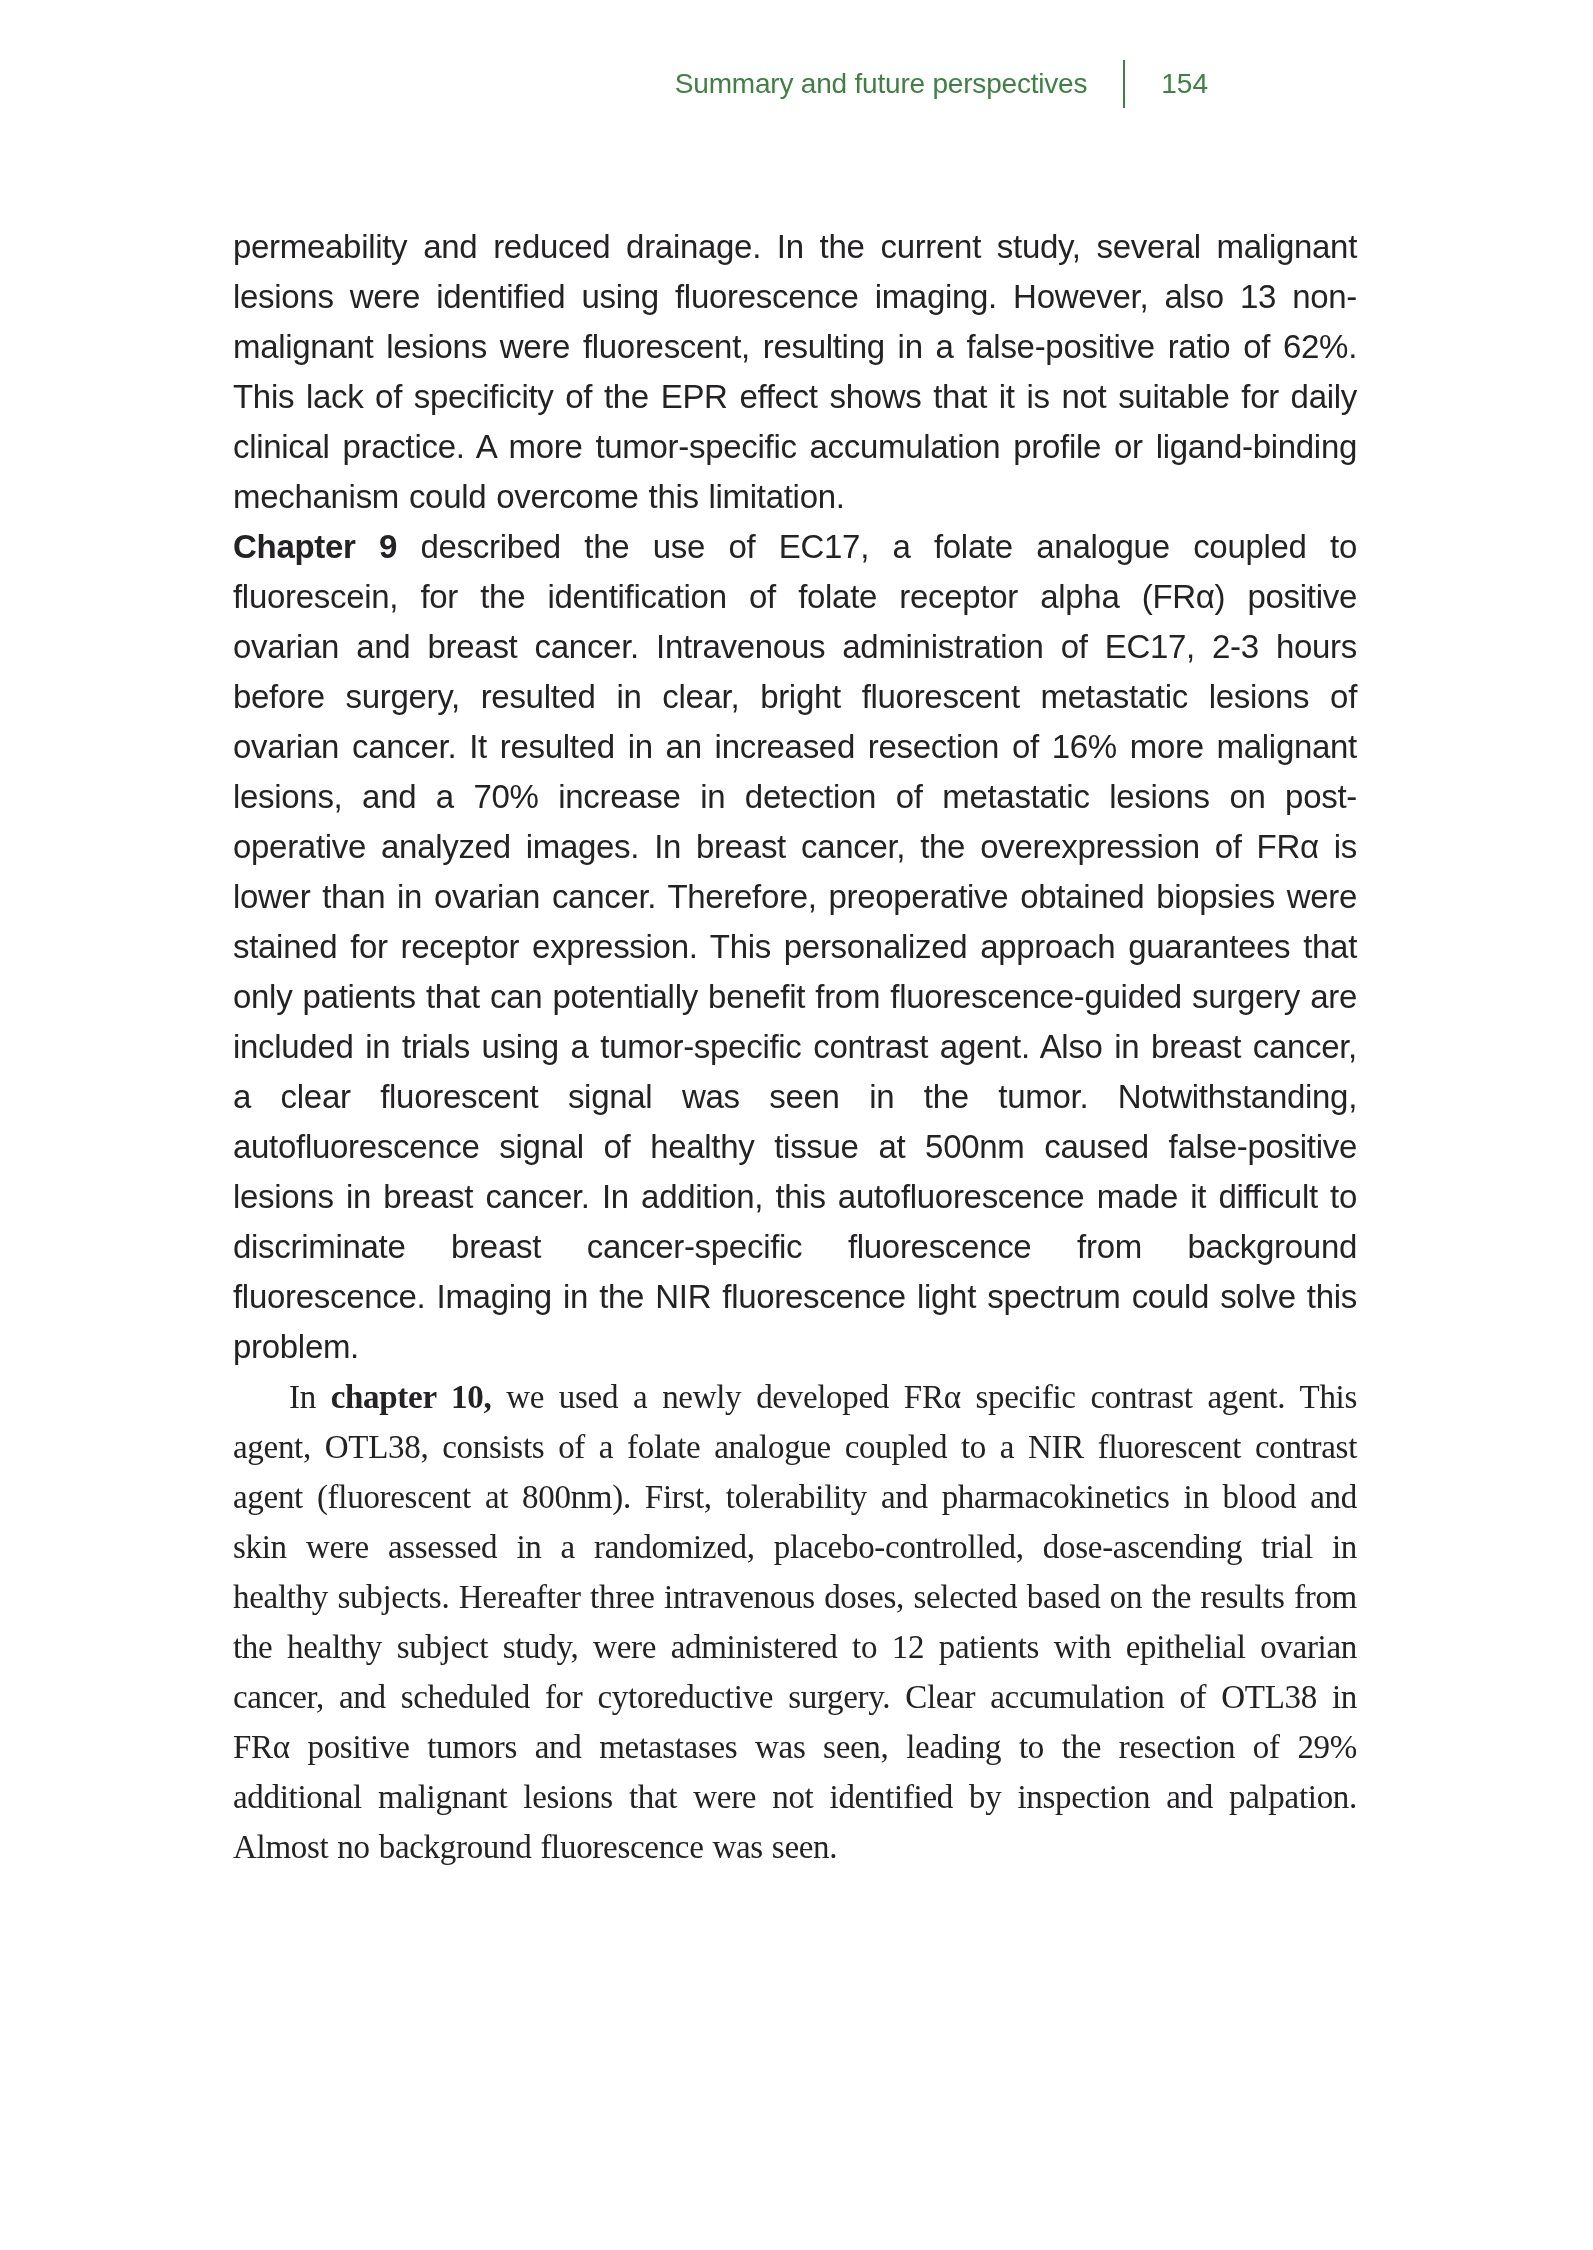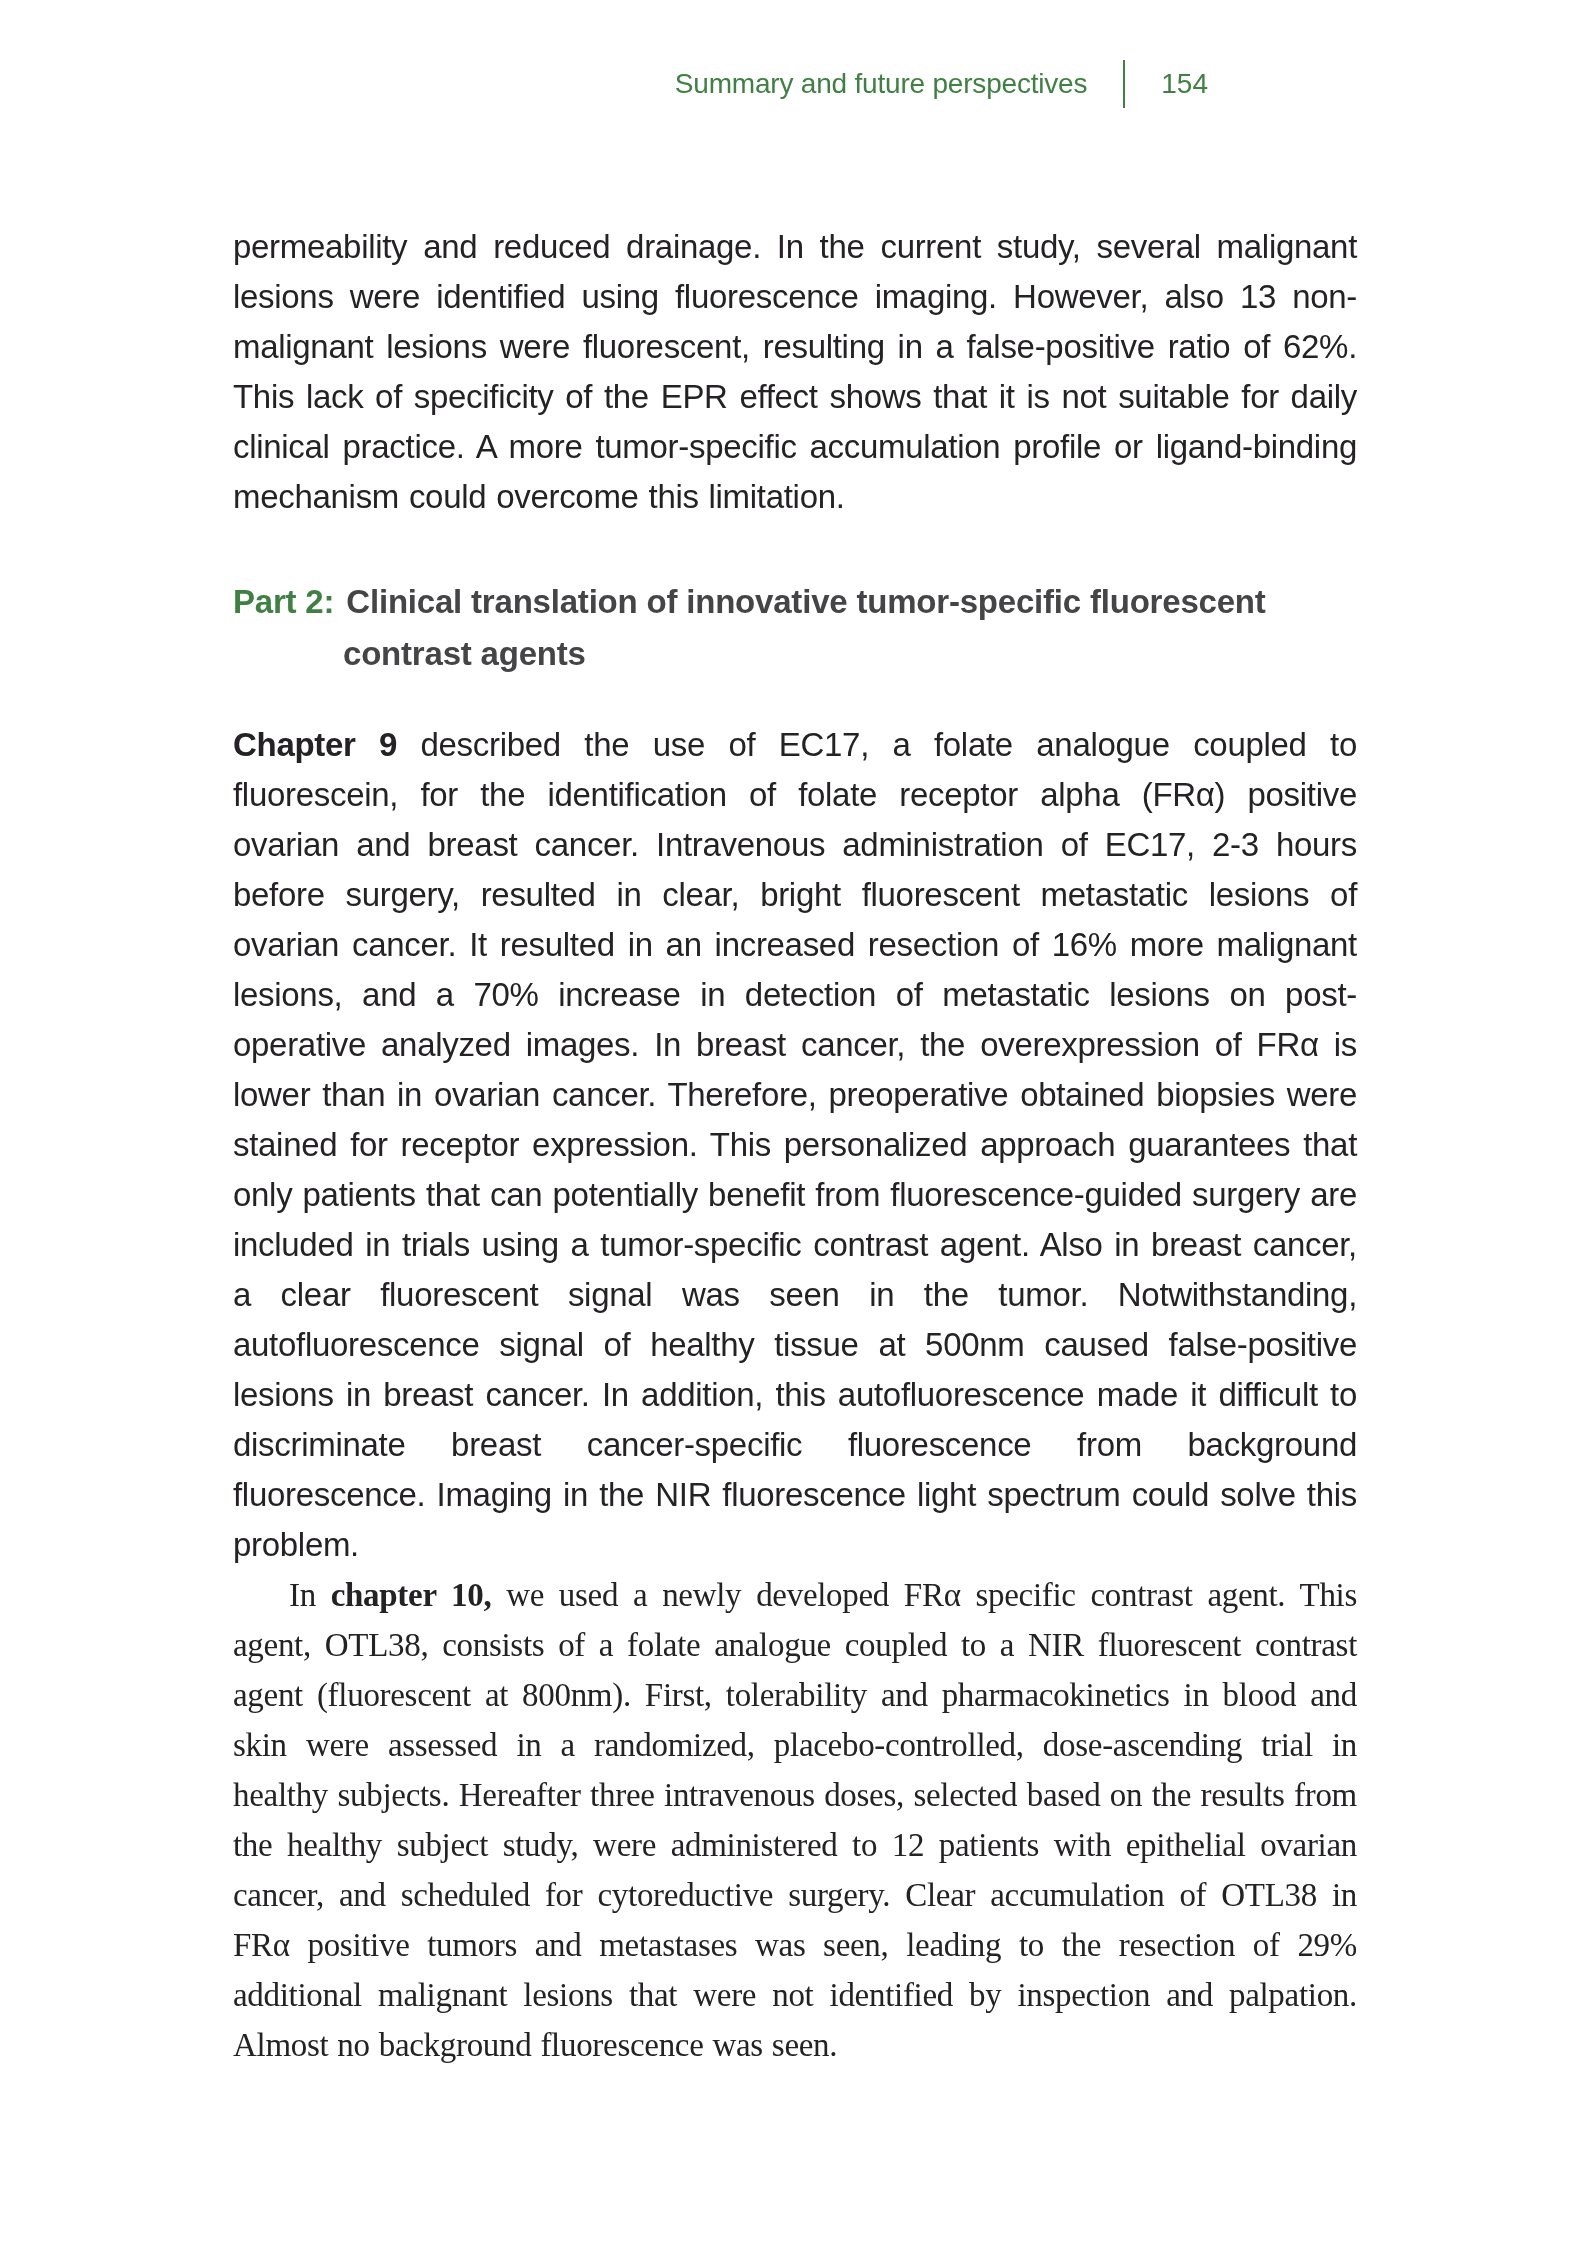--- a/index.html
+++ b/index.html
@@ -88,23 +88,20 @@
   <header class="page-header">
     <span class="running-head">Summary and future perspectives</span>
     <span class="header-divider"></span>
     <span class="page-number">154</span>
   </header>
 
   <main class="page-body">
 
     <p class="body-p">permeability and reduced drainage. In the current study, several malignant lesions were identified using fluorescence imaging. However, also 13 non-malignant lesions were fluorescent, resulting in a false-positive ratio of 62%. This lack of specificity of the EPR effect shows that it is not suitable for daily clinical practice. A more tumor-specific accumulation profile or ligand-binding mechanism could overcome this limitation.</p>
 
-    <h2 class="section-heading">
-      <span class="part-label">Part 2:</span><span class="heading-text">Clinical translation of innovative tumor-specific fluorescent contrast agents</span>
-    </h2>
 
     <p class="body-p">
       <span class="lead-bold">Chapter 9</span><span> described the use of EC17, a folate analogue coupled to fluorescein, for the identification of folate receptor alpha (FRα) positive ovarian and breast cancer. Intravenous administration of EC17, 2-3 hours before surgery, resulted in clear, bright fluorescent metastatic lesions of ovarian cancer. It resulted in an increased resection of 16% more malignant lesions, and a 70% increase in detection of metastatic lesions on post-operative analyzed images. In breast cancer, the overexpression of FRα is lower than in ovarian cancer. Therefore, preoperative obtained biopsies were stained for receptor expression. This personalized approach guarantees that only patients that can potentially benefit from fluorescence-guided surgery are included in trials using a tumor-specific contrast agent. Also in breast cancer, a clear fluorescent signal was seen in the tumor. Notwithstanding, autofluorescence signal of healthy tissue at 500nm caused false-positive lesions in breast cancer. In addition, this autofluorescence made it difficult to discriminate breast cancer-specific fluorescence from background fluorescence. Imaging in the NIR fluorescence light spectrum could solve this problem.</span>
     </p>
 
     <p class="body-p indent-first">
       <span>In </span><span class="lead-bold">chapter 10,</span><span> we used a newly developed FRα specific contrast agent. This agent, OTL38, consists of a folate analogue coupled to a NIR fluorescent contrast agent (fluorescent at 800nm). First, tolerability and pharmacokinetics in blood and skin were assessed in a randomized, placebo-controlled, dose-ascending trial in healthy subjects. Hereafter three intravenous doses, selected based on the results from the healthy subject study, were administered to 12 patients with epithelial ovarian cancer, and scheduled for cytoreductive surgery. Clear accumulation of OTL38 in FRα positive tumors and metastases was seen, leading to the resection of 29% additional malignant lesions that were not identified by inspection and palpation. Almost no background fluorescence was seen.</span>
     </p>
 
   </main>

